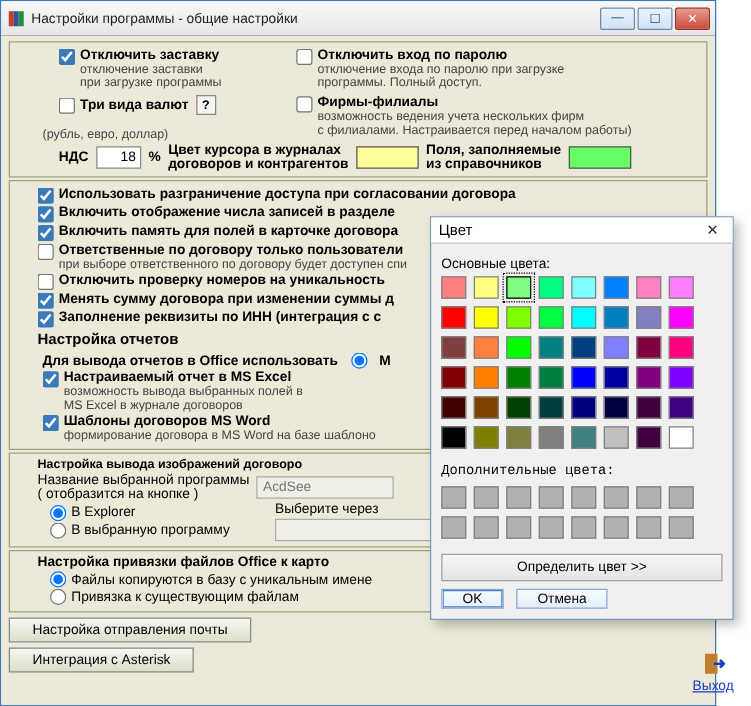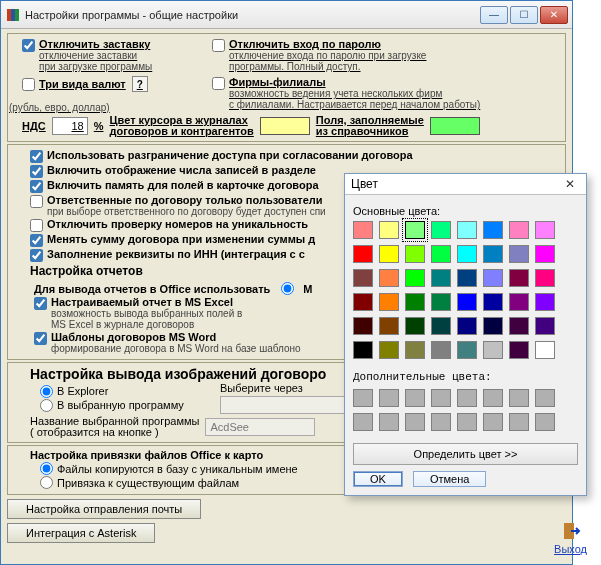--- a/index.html
+++ b/index.html
@@ -153,21 +153,21 @@
     <span class="title">Настройки программы - общие настройки</span>
     <div class="win-btns">
       <div class="win-btn">—</div>
       <div class="win-btn">☐</div>
       <div class="win-btn close">✕</div>
     </div>
   </div>
 
   <div class="content">
 
-    <div class="group" style="padding-left:14px;text-decoration:underline;">
+    <div class="group" style="padding-left:39px;">
       <div class="row">
         <div class="chk" style="width:180px;">
           <input type="checkbox" checked="" style="">
           <div class="lbls">
             <span class="bold">Отключить заставку</span>
             <span class="sub" style="white-space:pre-line;">отключение заставки
 при загрузке программы</span>
           </div>
         </div>
         <div class="chk" style="flex:1;">
@@ -274,41 +274,41 @@
         <div class="chk" style="margin-left: 4px;">
           <input type="checkbox" checked="" style="">
           <div class="lbls">
             <span class="bold">Шаблоны договоров MS Word</span>
             <span class="sub" style="white-space: pre-line;">формирование договора в MS Word на базе шаблоно</span>
           </div>
         </div>
       </div>
 
     <div class="group" style="padding-left:22px;">
-      <div class="bold" style="font-size:14px;">Настройка вывода изображений договоро</div>
+      <div class="bold" style="font-size:10px;">Настройка вывода изображений договоро</div>
+      <div style="display:flex; align-items:center; gap:6px; margin-top:2px;">
+        <span style="white-space:pre-line; line-height:11px;">Название выбранной программы
+( отобразится на кнопке )</span>
+        <input class="muted-input" style="width: 110px;" readonly="" value="AcdSee">
+      </div>
       <div style="display:flex; align-items:center;">
         <div style="flex:0 0 190px;">
           <div class="radio-row">
             <input type="radio" name="img" checked="" style="">
             <span>В Explorer</span>
           </div>
           <div class="radio-row">
             <input type="radio" name="img" style="">
             <span>В выбранную программу</span>
           </div>
         </div>
         <div style="display:flex; flex-direction:column; gap:2px;">
           <span>Выберите через</span>
           <input class="muted-input" readonly="" style="">
         </div>
-      </div>
-      <div style="display:flex; align-items:center; gap:6px; margin-top:2px;">
-        <span style="white-space:pre-line; line-height:11px;">Название выбранной программы
-( отобразится на кнопке )</span>
-        <input class="muted-input" style="width: 110px;" readonly="" value="AcdSee">
       </div>
     </div>
 
     <div class="group" style="padding-left:22px;">
       <div class="bold">Настройка привязки файлов Office к карто</div>
       <div class="radio-row">
         <input type="radio" name="ob" checked="" style="">
         <span>Файлы копируются в базу с уникальным имене</span>
       </div>
       <div class="radio-row">

